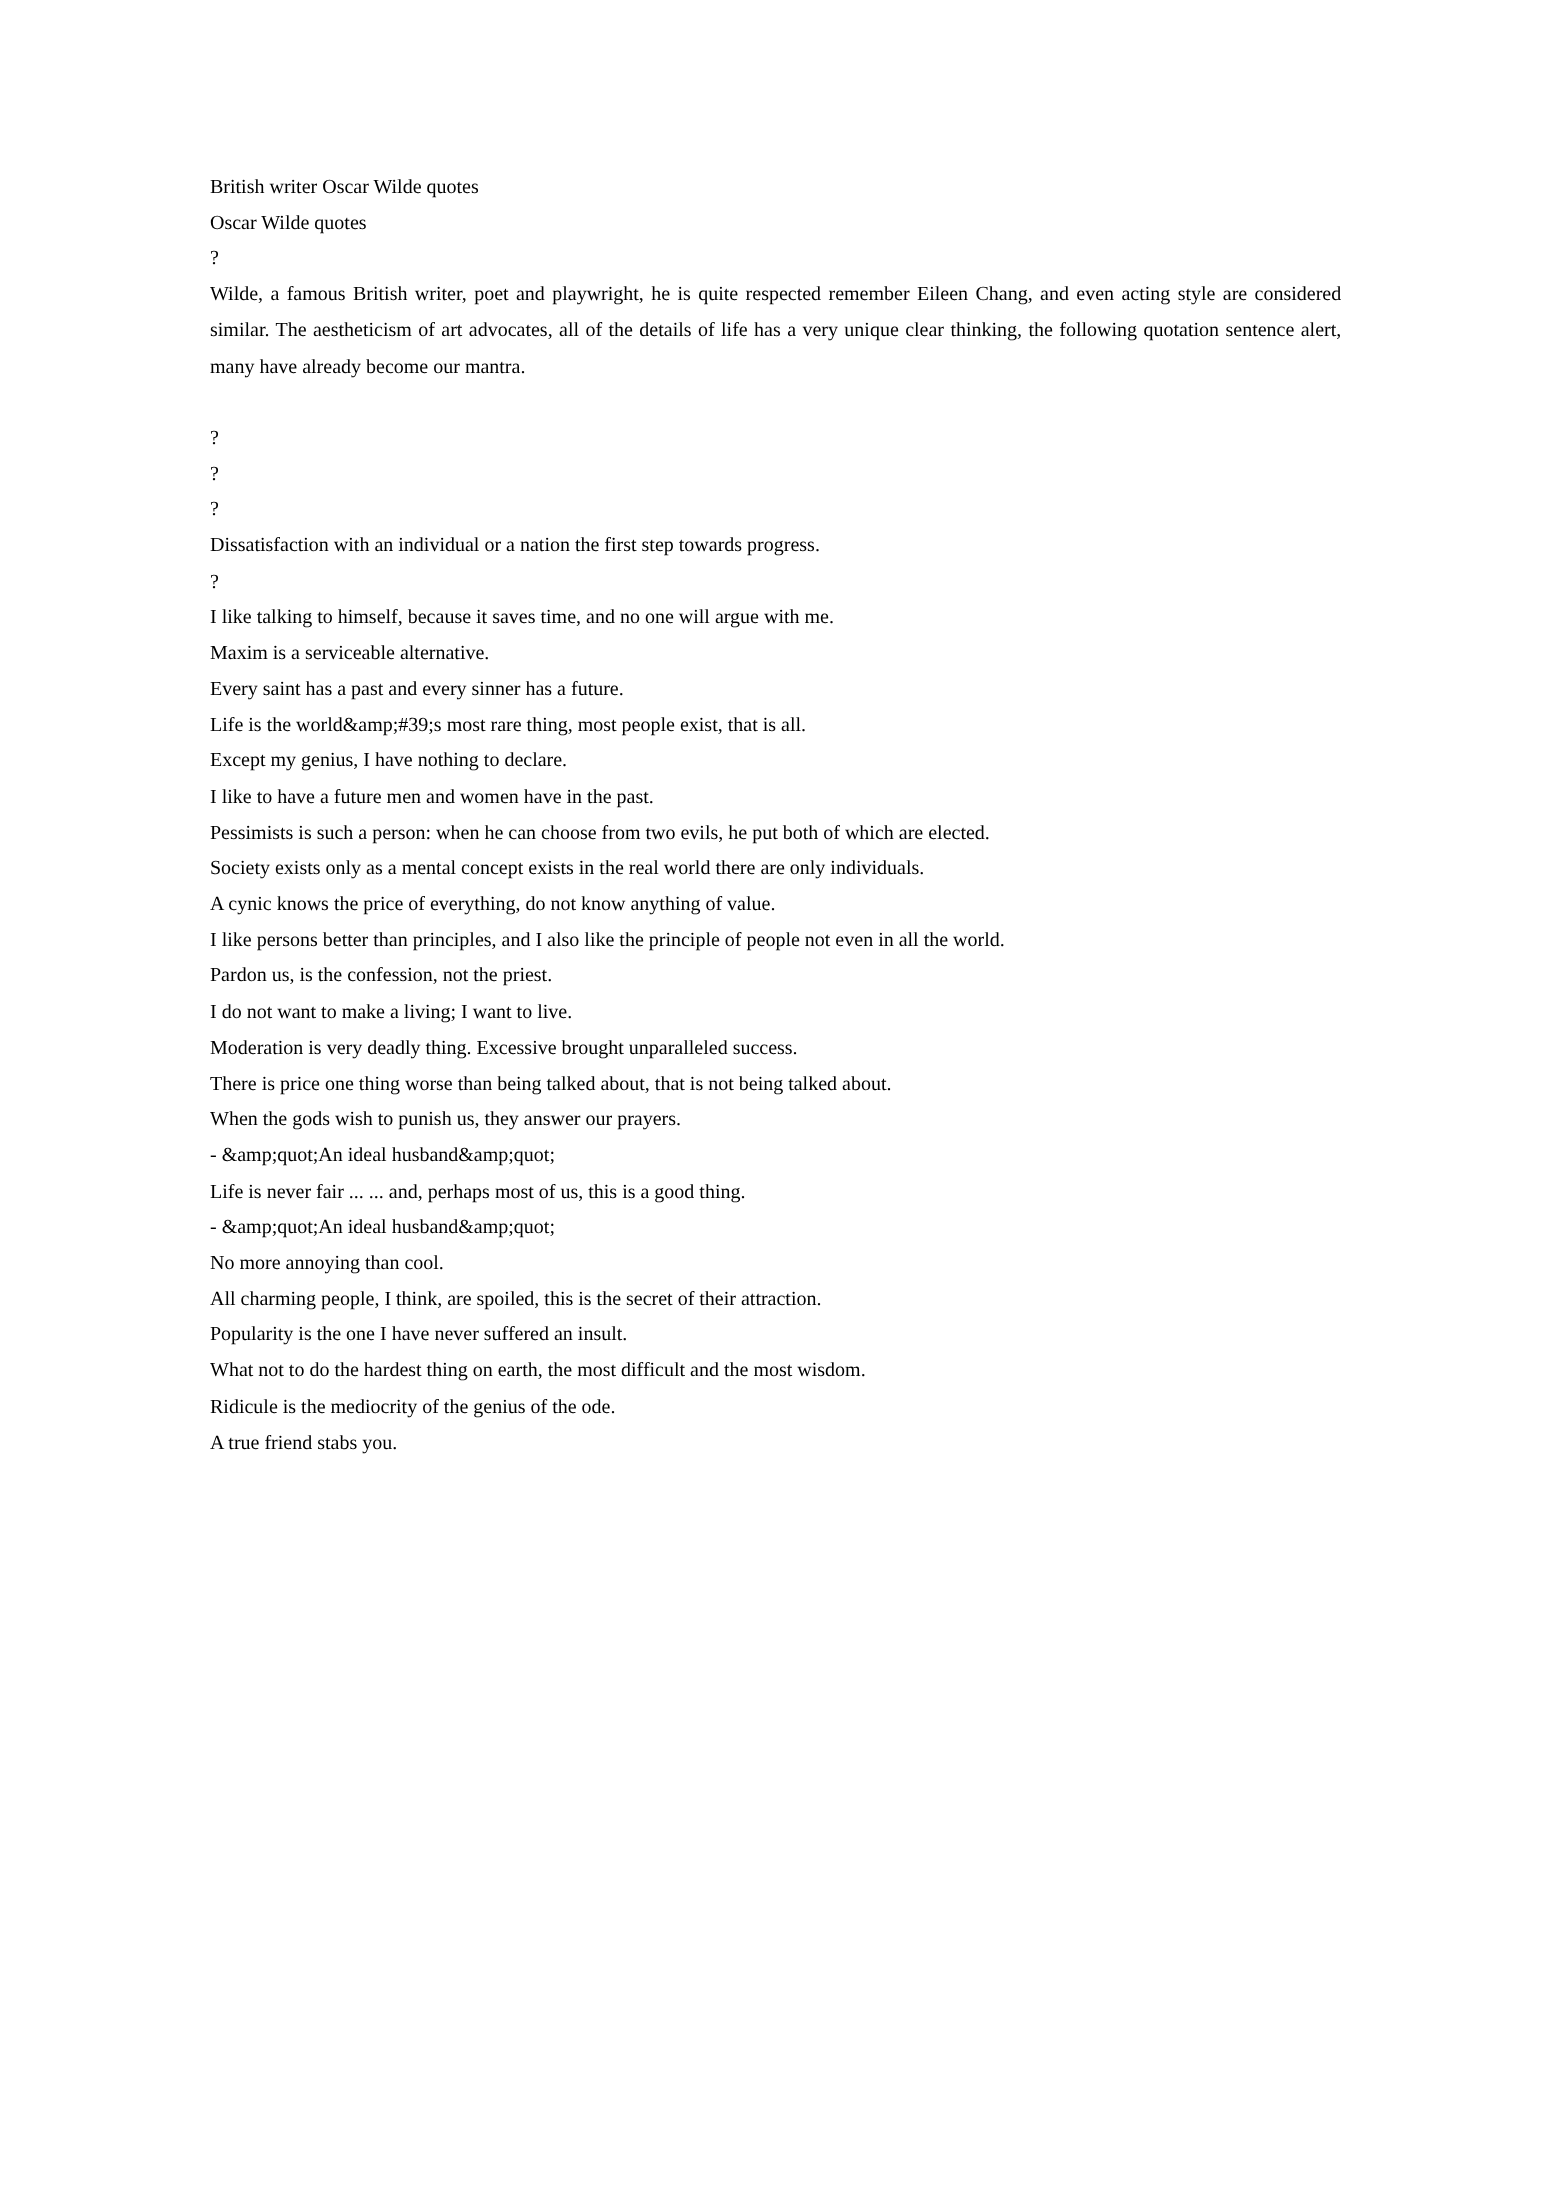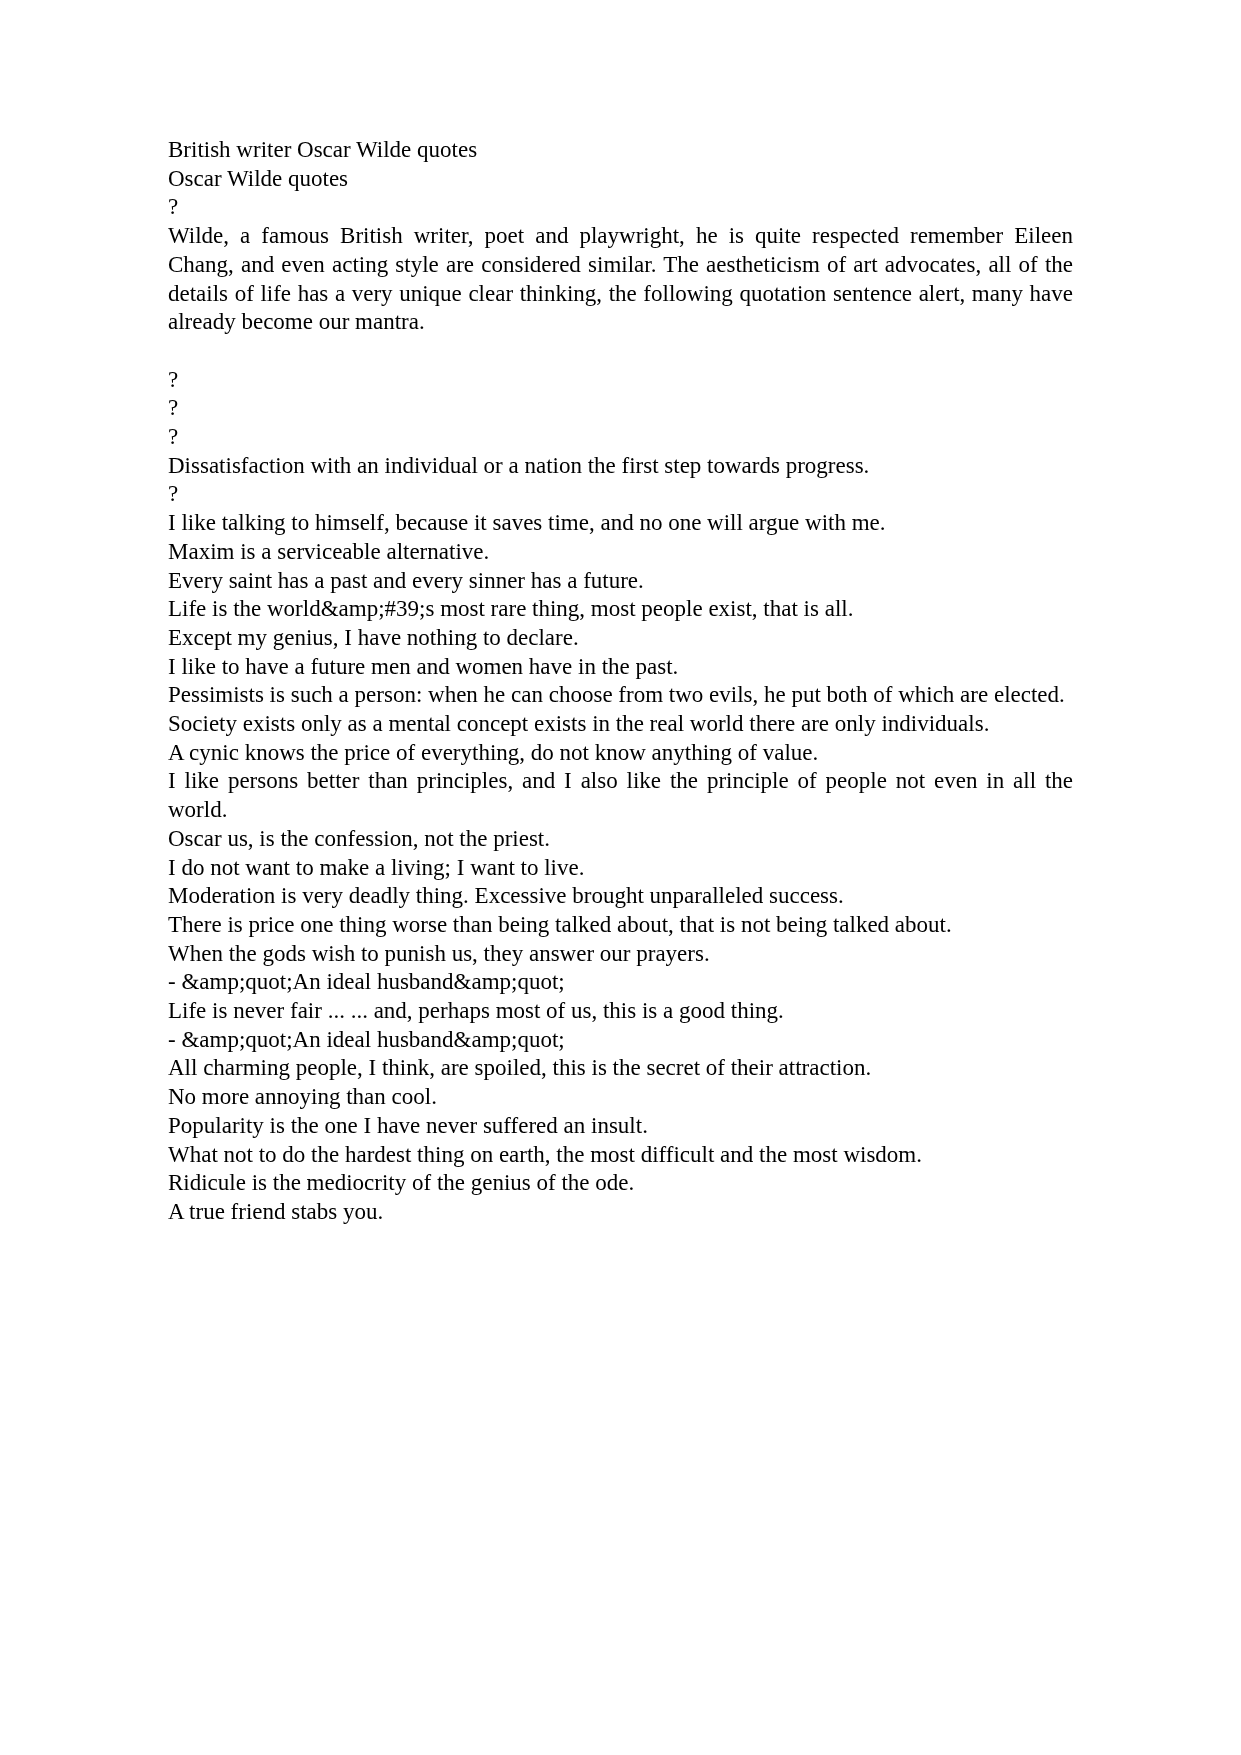--- a/index.html
+++ b/index.html
@@ -18,21 +18,21 @@
     height: 1755px;
     background: #ffffff;
     overflow: hidden;
   }
   .doc {
     position: absolute;
     left: 168px;
     top: 136px;
     width: 905px;
     color: #000000;
-    font-size: 23px;
+    font-size: 16px;
     line-height: 28.7px;
   }
   .doc p.line {
     margin: 0;
     padding: 0;
     text-align: justify;
   }
   .doc p.line.blank {
     min-height: 28.7px;
   }
@@ -55,28 +55,28 @@
       <p class="line">I like talking to himself, because it saves time, and no one will argue with me.</p>
       <p class="line">Maxim is a serviceable alternative.</p>
       <p class="line">Every saint has a past and every sinner has a future.</p>
       <p class="line">Life is the world&amp;amp;#39;s most rare thing, most people exist, that is all.</p>
       <p class="line">Except my genius, I have nothing to declare.</p>
       <p class="line">I like to have a future men and women have in the past.</p>
       <p class="line">Pessimists is such a person: when he can choose from two evils, he put both of which are elected.</p>
       <p class="line">Society exists only as a mental concept exists in the real world there are only individuals.</p>
       <p class="line">A cynic knows the price of everything, do not know anything of value.</p>
       <p class="line">I like persons better than principles, and I also like the principle of people not even in all the world.</p>
-      <p class="line">Oscar us, is the confession, not the priest.</p>
+      <p class="line">Pardon us, is the confession, not the priest.</p>
       <p class="line">I do not want to make a living; I want to live.</p>
       <p class="line">Moderation is very deadly thing. Excessive brought unparalleled success.</p>
       <p class="line">There is price one thing worse than being talked about, that is not being talked about.</p>
       <p class="line">When the gods wish to punish us, they answer our prayers.</p>
       <p class="line">- &amp;amp;quot;An ideal husband&amp;amp;quot;</p>
       <p class="line">Life is never fair ... ... and, perhaps most of us, this is a good thing.</p>
       <p class="line">- &amp;amp;quot;An ideal husband&amp;amp;quot;</p>
+      <p class="line">No more annoying than cool.</p>
       <p class="line">All charming people, I think, are spoiled, this is the secret of their attraction.</p>
-      <p class="line">No more annoying than cool.</p>
       <p class="line">Popularity is the one I have never suffered an insult.</p>
       <p class="line">What not to do the hardest thing on earth, the most difficult and the most wisdom.</p>
       <p class="line">Ridicule is the mediocrity of the genius of the ode.</p>
       <p class="line">A true friend stabs you.</p>
     </div>
 </div>
 
 </body></html>

